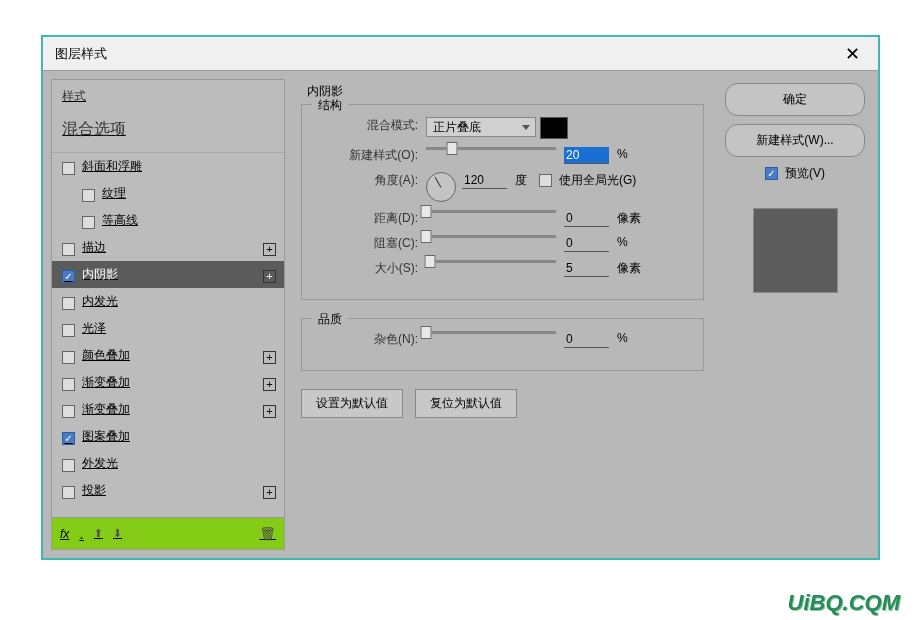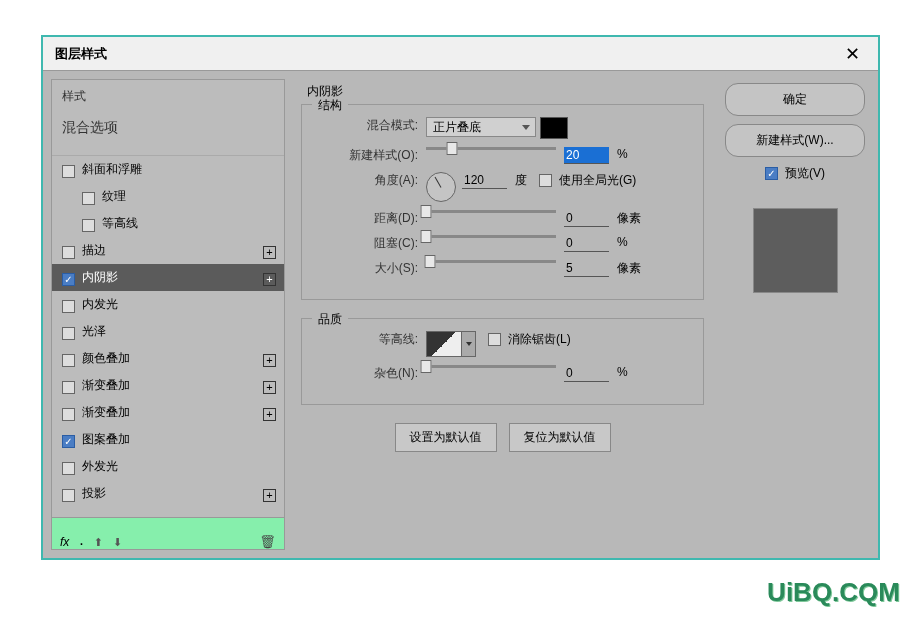--- a/index.html
+++ b/index.html
@@ -1,33 +1,33 @@
 <!DOCTYPE html>
 <html><head>
 <meta charset="utf-8">
 <style>
 * { box-sizing: border-box; margin: 0; padding: 0; font-family: "Microsoft YaHei", sans-serif; }
 body { background: #fff; width: 920px; height: 620px; position: relative; }
 .dialog { position: absolute; left: 41px; top: 35px; width: 839px; height: 525px; border: 2px solid #3fb8af; background: #b8b8b8; }
 .titlebar { height: 34px; background: #f0f0f0; display: flex; align-items: center; justify-content: space-between; padding: 0 12px; border-bottom: 1px solid #999; }
-.titlebar-title { font-size: 13px; font-weight: bold; }
+.titlebar-title { font-size: 13px; font-weight: normal; }
 .close-btn { font-size: 18px; cursor: pointer; padding: 2px 6px; }
 .content { display: flex; padding: 8px; gap: 8px; height: calc(100% - 34px); }
-.left-col { width: 234px; display: flex; flex-direction: column; }
+.left-col { width: 234px; display: flex; flex-direction: column; text-decoration: underline; }
 .styles-panel { flex: 1; border: 1px solid #999; background: #bcbcbc; }
 .panel-header { padding: 8px 10px; font-size: 12px; color: #333; }
-.blend-header { padding: 6px 10px 18px; font-size: 14px; color: #333; border-bottom: 1px solid #aaa; }
+.blend-header { padding: 6px 10px 12px; font-size: 16px; color: #333; border-bottom: 1px solid #aaa; }
 .style-row { display: flex; align-items: flex-end; padding: 5px 10px; font-size: 12px; position: relative; }
 .style-row.selected { background: #5b5b5b; color: #fff; }
 .style-row.indent { padding-left: 30px; }
 .chk { width: 13px; height: 13px; border: 1px solid #666; background: #ddd; margin-right: 7px; display: inline-flex; align-items: center; justify-content: center; font-size: 10px; }
 .chk.checked { background: #4a7dc4; border-color: #2a5da4; color: #fff; }
 .chk.checked::after { content: "✓"; }
 .plus-icon { position: absolute; right: 8px; width: 13px; height: 13px; border: 1px solid #333; display: flex; align-items: center; justify-content: center; font-size: 11px; line-height: 1; }
-.left-footer { height: 32px; border: 1px solid #999; border-top: none; background: #86efac; display: flex; align-items: flex-end; padding: 0 8px; gap: 10px; }
+.left-footer { height: 32px; border: 1px solid #999; border-top: none; background: #84cc16; display: flex; align-items: center; padding: 0 8px; gap: 10px; }
 .fx-txt { font-size: 12px; font-style: italic; }
 .arrow-up, .arrow-down { font-size: 11px; color: #555; cursor: pointer; }
 .trash { margin-left: auto; font-size: 13px; color: #444; cursor: pointer; }
 .mid-col { flex: 1; padding: 4px 8px; }
 .section-title { font-size: 12px; margin-bottom: 4px; margin-left: 6px; }
 .fieldset { border: 1px solid #999; padding: 12px 16px 14px; margin-bottom: 18px; position: relative; }
 .legend { position: absolute; top: -8px; left: 10px; background: #b8b8b8; padding: 0 6px; font-size: 12px; }
 .form-row { display: flex; align-items: flex-start; margin-bottom: 8px; font-size: 12px; }
 .form-label { width: 100px; text-align: right; margin-right: 8px; color: #333; }
 .combo { width: 110px; height: 20px; border: 1px solid #888; background: #d0d0d0; display: flex; align-items: center; padding: 0 6px; font-size: 12px; position: relative; }
@@ -37,27 +37,27 @@
 .slider-thumb { position: absolute; top: -5px; width: 11px; height: 13px; background: #e8e8e8; border: 1px solid #666; transform: translateX(-50%); }
 .val-input { width: 45px; height: 17px; border: none; border-bottom: 1px solid #555; background: transparent; font-size: 12px; text-align: left; padding: 0 2px; }
 .val-input.hl { background: #1a6fd4; color: #fff; }
 .unit { margin-left: 8px; font-size: 12px; }
 .angle-dial { width: 30px; height: 30px; border: 1px solid #666; border-radius: 50%; background: #c4c4c4; position: relative; margin-right: 6px; }
 .angle-dial::after { content: ""; position: absolute; width: 12px; height: 1px; background: #333; top: 50%; left: 50%; transform-origin: left; transform: rotate(-120deg); }
 .inline-chk { display: flex; align-items: center; margin-left: 12px; }
 .contour-sw { width: 36px; height: 26px; background: linear-gradient(135deg, #333 0%, #333 50%, #eee 50%, #eee 100%); border: 1px solid #666; position: relative; }
 .contour-dd { width: 14px; height: 26px; background: #aaa; border: 1px solid #666; border-left: none; display: flex; align-items: center; justify-content: center; }
 .contour-dd::after { content: ""; border-left: 3px solid transparent; border-right: 3px solid transparent; border-top: 4px solid #333; }
-.btn-row { display: flex; justify-content: center; gap: 12px; margin-top: 8px; }
+.btn-row { display: flex; gap: 12px; margin-top: 8px; }
 .flat-btn { padding: 5px 14px; font-size: 12px; background: #c8c8c8; border: 1px solid #888; cursor: pointer; }
 .right-col { width: 150px; padding: 4px; display: flex; flex-direction: column; align-items: center; gap: 8px; }
 .pill-btn { width: 140px; height: 33px; border: 1px solid #888; border-radius: 13px; background: #c4c4c4; font-size: 12px; display: flex; align-items: center; justify-content: center; cursor: pointer; }
 .preview-chk { display: flex; align-items: center; font-size: 12px; }
 .preview-box { width: 85px; height: 85px; background: #5d5d5d; margin-top: 18px; border: 1px solid #888; }
-.watermark { position: absolute; right: 20px; bottom: 12px; font-size: 26px; font-weight: bold; color: #2a8a5a; text-shadow: 1px 1px 0 #7fc89a; }
+.watermark { position: absolute; right: 20px; bottom: 4px; font-size: 22px; font-weight: bold; font-style: italic; color: #2a8a5a; text-shadow: 1px 1px 0 #7fc89a; }
 </style>
 </head>
 <body>
 
 <div class="dialog">
   <div class="titlebar">
     <span class="titlebar-title">图层样式</span>
     <span class="close-btn">✕</span>
   </div>
   <div class="content">
@@ -186,31 +186,20 @@
               <div class="slider-thumb" style="left:3%"></div>
             </div>
           <input class="val-input" value="5" style="">
           <span class="unit">像素</span>
         </div>
       </div>
 
       <div class="fieldset">
         <span class="legend">品质</span>
         <div class="form-row">
-          <span class="form-label">等高线:</span>
-          <div style="display:flex">
-              <div class="contour-sw"></div>
-              <div class="contour-dd"></div>
-            </div>
-          <div class="inline-chk">
-              <span class="chk"></span>
-              <span>消除锯齿(L)</span>
-            </div>
-        </div>
-        <div class="form-row">
           <span class="form-label">杂色(N):</span>
           <div class="slider-track">
               <div class="slider-thumb" style="left:0%"></div>
             </div>
           <input class="val-input" value="0" style="">
           <span class="unit">%</span>
         </div>
       </div>
 
       <div class="btn-row">

